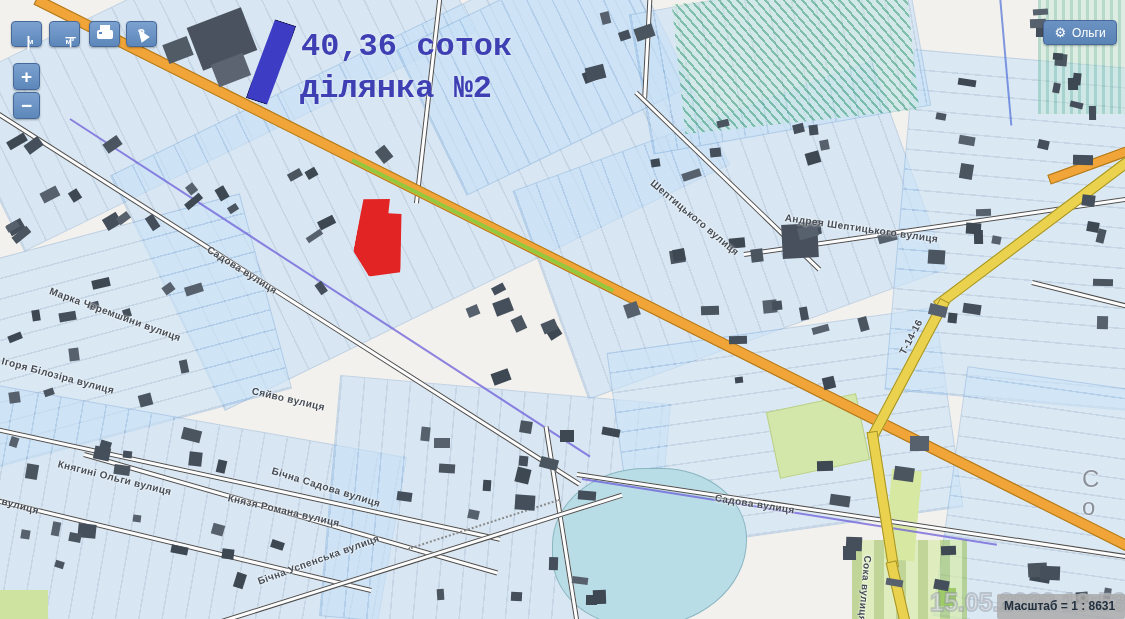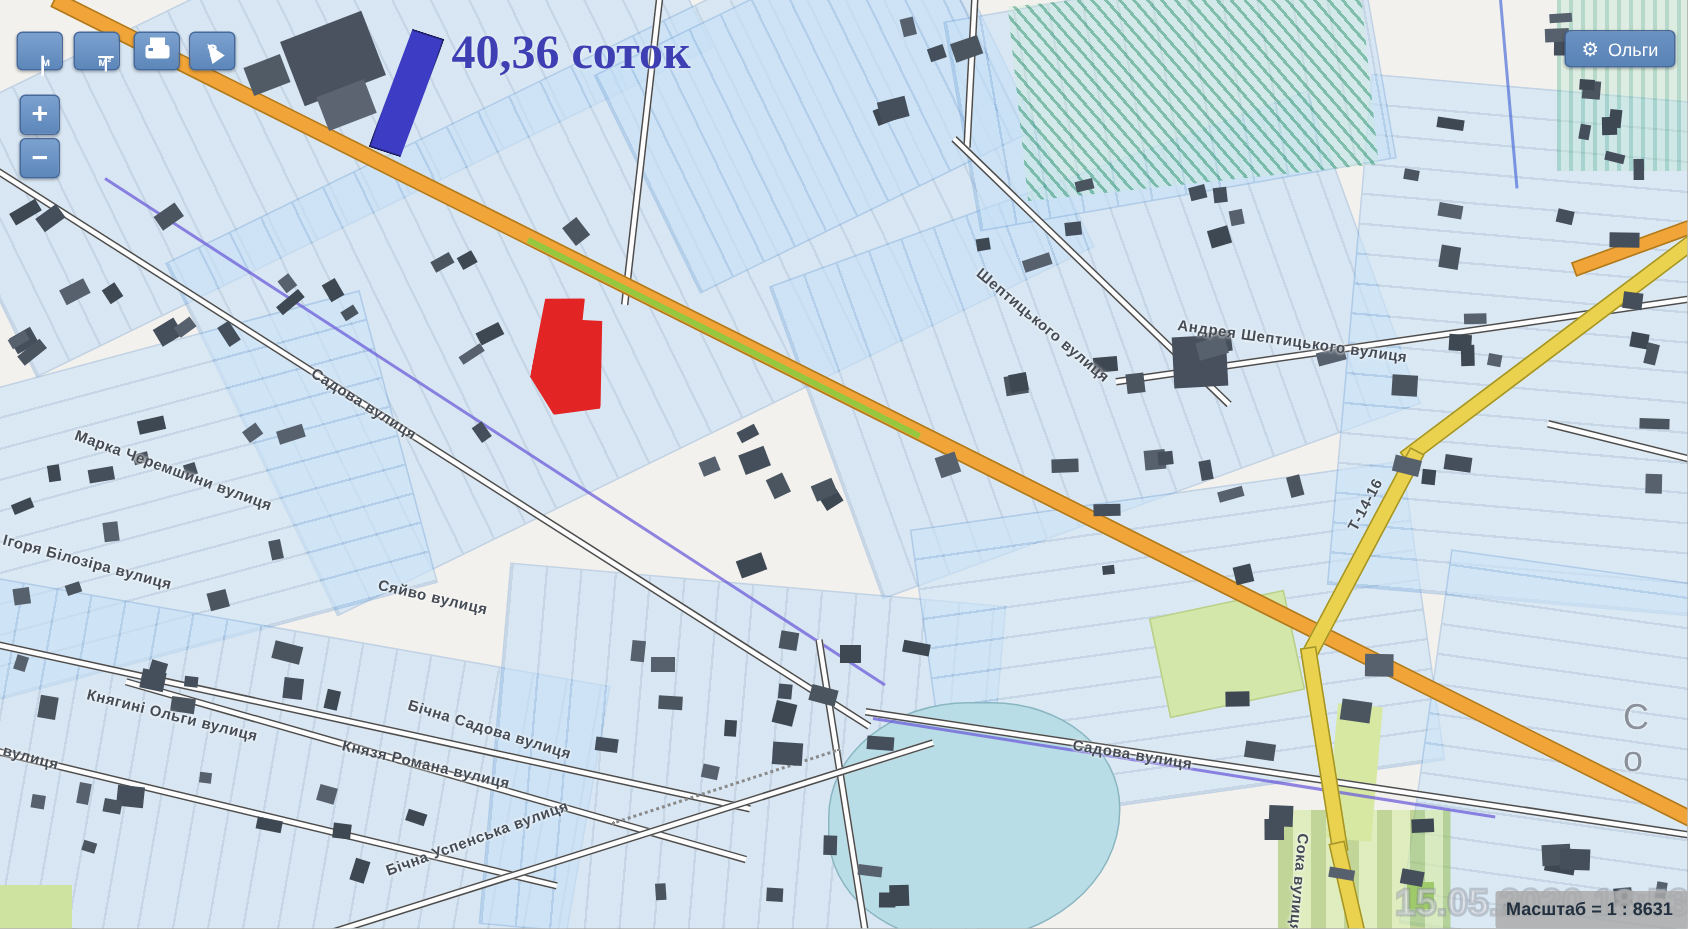--- a/index.html
+++ b/index.html
@@ -16,21 +16,21 @@
   .oroad{z-index:4;height:11px;background:#f1a437;border:1px solid #ad7a20;transform-origin:0 50%;}
   .yroad{z-index:4;height:11px;background:#ead14e;border:1px solid #a39428;transform-origin:0 50%;}
   .gstripe{z-index:5;height:4px;background:#95c83e;transform-origin:0 50%;}
   .trail{z-index:5;height:0;border-top:2px dotted #8a8a8a;transform-origin:0 50%;}
   .bldg{z-index:5;}
   
   .slabel{z-index:6;font-weight:600;font-size:10px;color:#454c55;letter-spacing:.4px;white-space:nowrap;
           text-shadow:0 0 2px rgba(255,255,255,.95),0 0 3px rgba(255,255,255,.85);transform-origin:0 50%;}
   .settl{z-index:6;font-size:24px;color:#8a919b;letter-spacing:14px;text-shadow:0 0 2px #fff;}
   .parcel{z-index:6;filter:drop-shadow(0 0 1.5px #fff) drop-shadow(0 0 1px #fff);}
-  .biglabel{z-index:8;font-family:Liberation Serif, serif;font-weight:bold;font-size:32px;white-space:nowrap;text-shadow:0 0 3px rgba(255,255,255,.6);}
+  .biglabel{z-index:8;font-family:Liberation Mono, monospace;font-weight:bold;font-size:32px;white-space:nowrap;text-shadow:0 0 3px rgba(255,255,255,.6);margin-top:12px;}
   .wm{z-index:7;font-weight:bold;color:rgba(255,255,255,.5);-webkit-text-stroke:2px rgba(125,135,148,.35);
       text-shadow:0 0 1px rgba(120,130,140,.35);white-space:nowrap;}
   
   .btn{z-index:10;background:linear-gradient(#7ba1cf,#5d87ba);border:1px solid #46699a;border-radius:4px;
        color:#fff;display:flex;align-items:center;justify-content:center;box-shadow:0 1px 2px rgba(0,0,0,.3);cursor:pointer;}
   .btn sub{font-size:8px;position:relative;top:3px;left:1px;}
   .mi{font-weight:bold;font-size:14px;position:static;}
   .printer{position:relative;width:16px;height:9px;background:#fff;border-radius:2px;}
   .printer:before{content:"";position:absolute;top:-5px;left:3px;width:10px;height:5px;background:#fff;}
   .printer:after{content:"";position:absolute;top:2px;left:2px;width:3px;height:2px;background:#5d87ba;}
@@ -114,20 +114,21 @@
   <div class="slabel" style="left:785px;top:212px;transform:rotate(8deg)">Андрея Шептицького вулиця</div>
   <div class="slabel" style="left:715px;top:492px;transform:rotate(9deg)">Садова вулиця</div>
   <div class="slabel" style="left:-18px;top:490px;transform:rotate(15deg)">ого вулиця</div>
   <div class="slabel" style="left:868px;top:550px;transform:rotate(95deg)">Сока вулиця</div>
   <div class="slabel" style="left:902px;top:348px;transform:rotate(-62deg)">Т-14-16</div>
   <div class="settl" style="left:1082px;top:465px;">С о</div>
 
   <div class="wm" style="left:930px;top:588px;font-size:25px;">15.05.2020 18:53</div>
 
   <div class="biglabel" style="left:301px;top:16px;color:#3f3fb4;">40,36 соток</div>
+  <div class="biglabel" style="left:300px;top:58px;color:#3f3fb4;">ділянка №2</div>
 
   <div class="btn" style="left:11px;top:21px;width:31px;height:26px;">
     <span class="mi">
         <span>|</span>
         <sub>м</sub>
       </span>
   </div>
   <div class="btn" style="left:49px;top:21px;width:31px;height:26px;">
     <span class="mi">
         <span>⊤</span>

